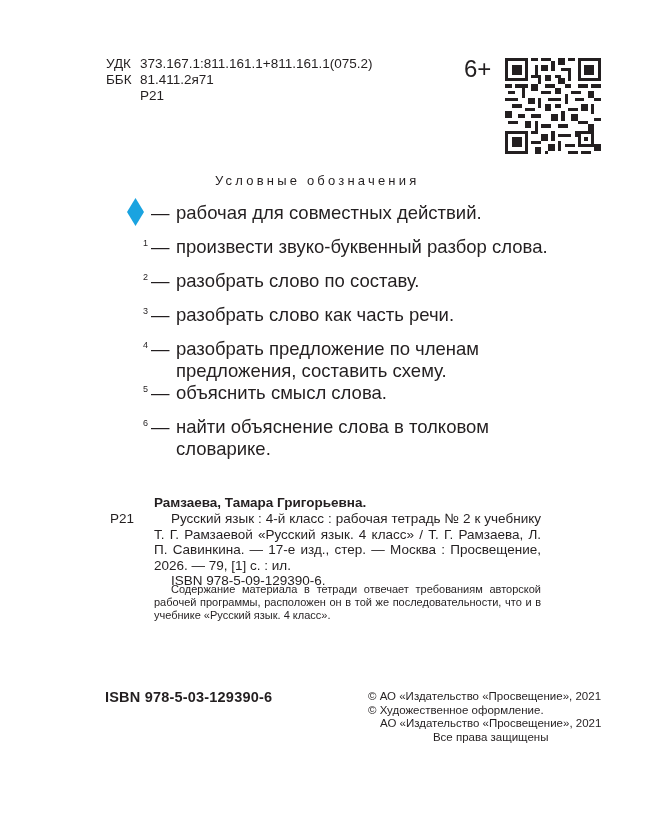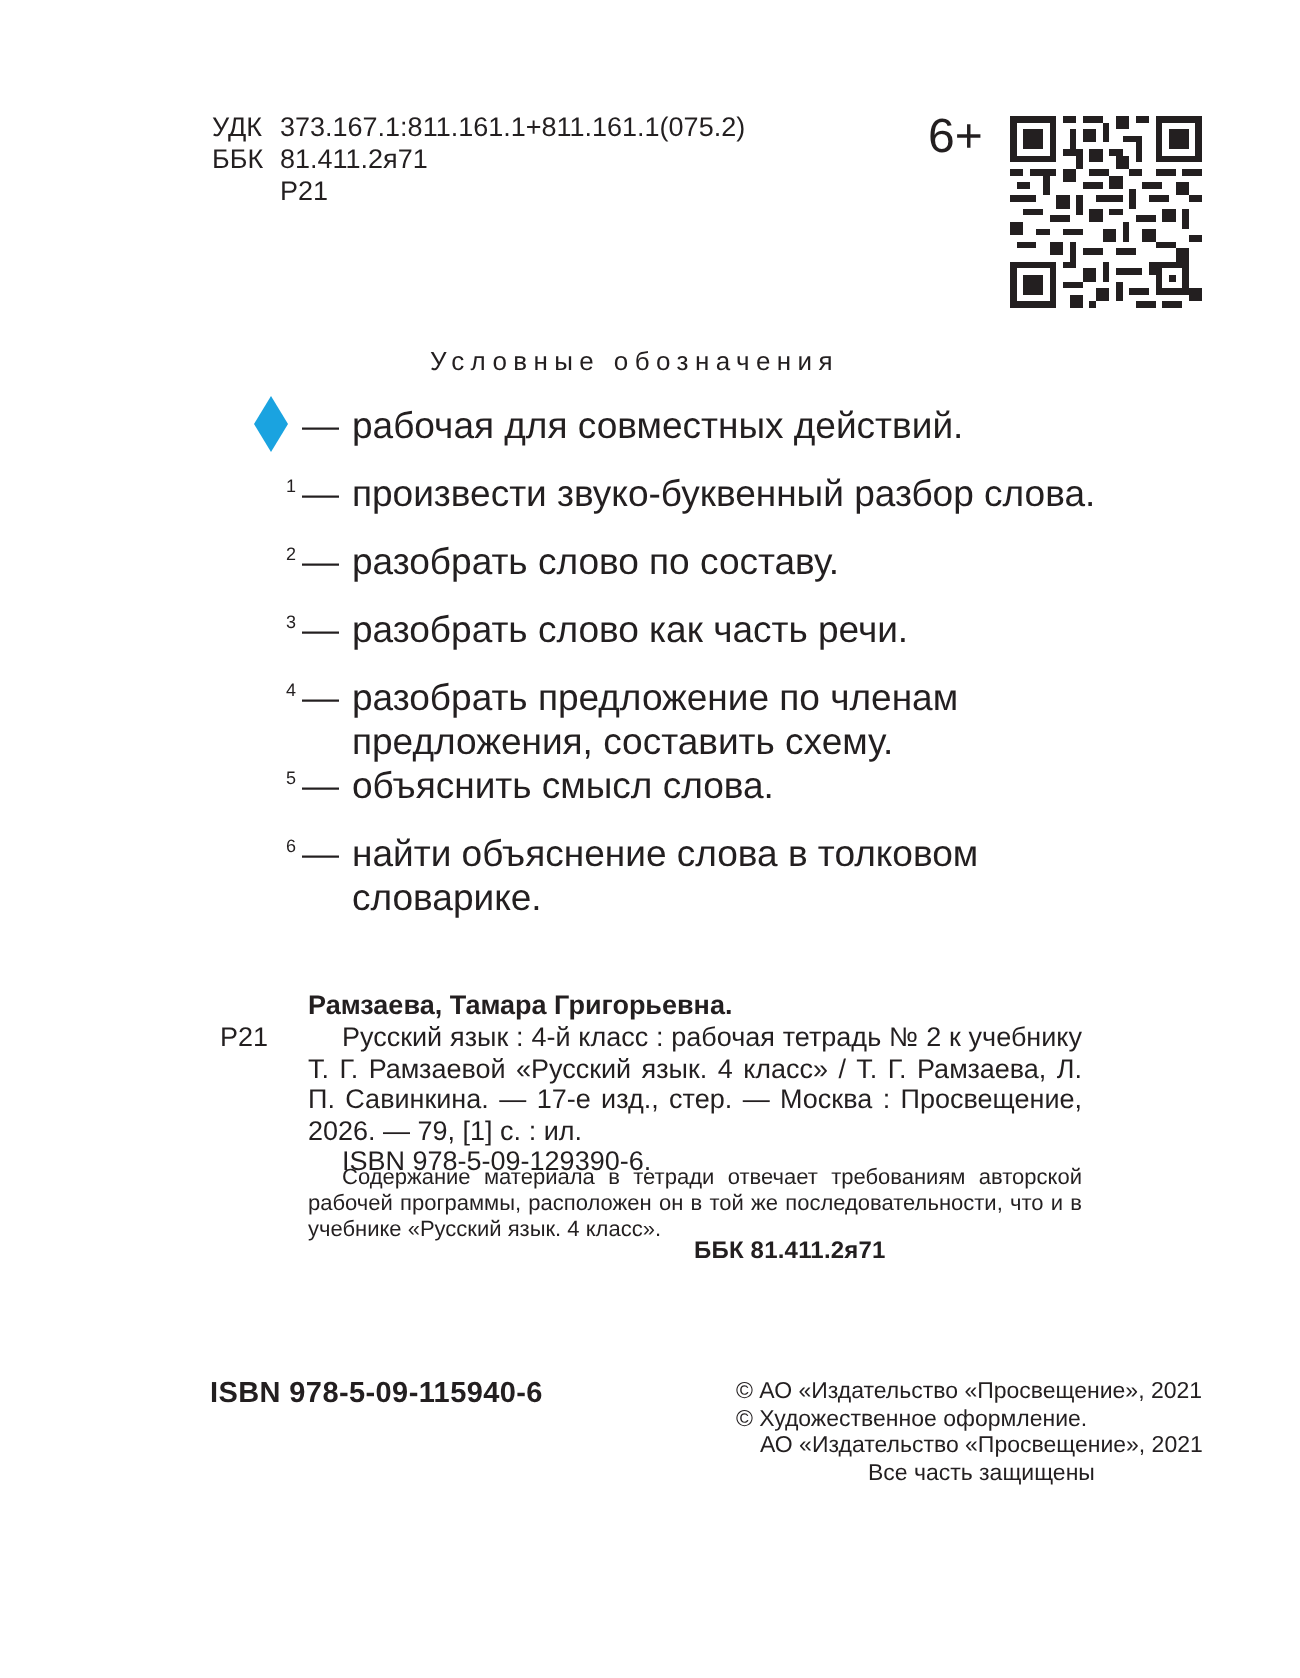--- a/index.html
+++ b/index.html
@@ -192,23 +192,22 @@
 <div class="abs cat-body">
   <p class="indent">Русский язык : 4-й класс : рабочая тетрадь № 2 к учебнику Т. Г. Рамзаевой «Русский язык. 4 класс» / Т. Г. Рамзаева, Л. П. Савинкина. — 17-е изд., стер. — Москва : Просвещение, 2026. — 79, [1] с. : ил.</p>
   <p class="indent">ISBN 978-5-09-129390-6.</p>
 </div>
 
 <div class="abs annot">
   <p>Содержание материала в тетради отвечает требованиям авторской рабочей программы, расположен он в той же последовательности, что и в учебнике «Русский язык. 4 класс».</p>
 </div>
 
 <div class="abs cat-codes-right">
-  <div>ББК 81.411.2я71</div>
-</div>
-
-<div class="abs isbn-big">ISBN 978-5-09-115940-6</div>
+</div>
+
+<div class="abs isbn-big">ISBN 978-5-03-129390-6</div>
 
 <div class="abs copyright">
   <div class="line">© АО «Издательство «Просвещение», 2021</div>
   <div class="line">© Художественное оформление.</div>
   <div class="line ind">АО «Издательство «Просвещение», 2021</div>
-  <div class="line ind">Все часть защищены</div>
+  <div class="line ind">Все права защищены</div>
 </div>
 
 </body></html>

